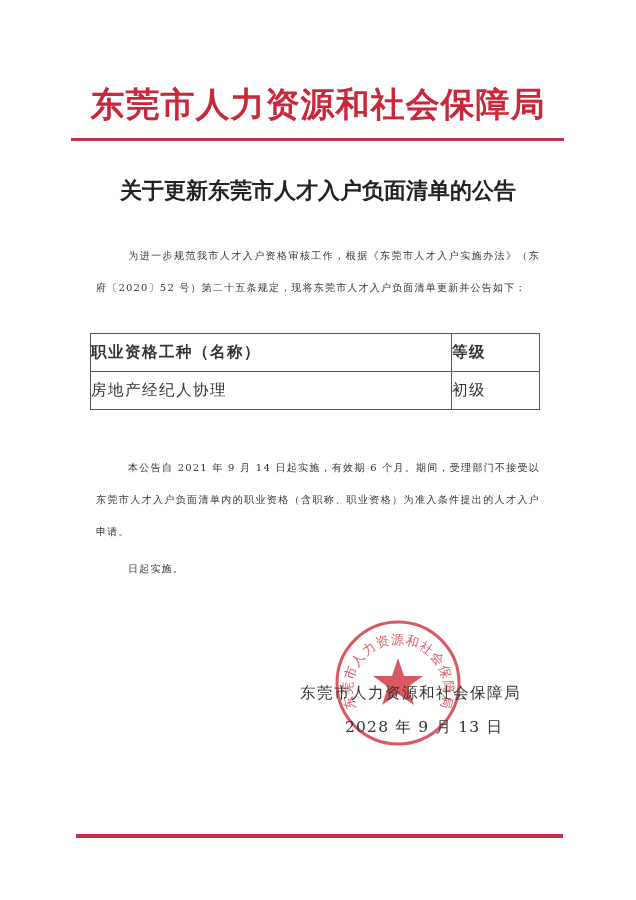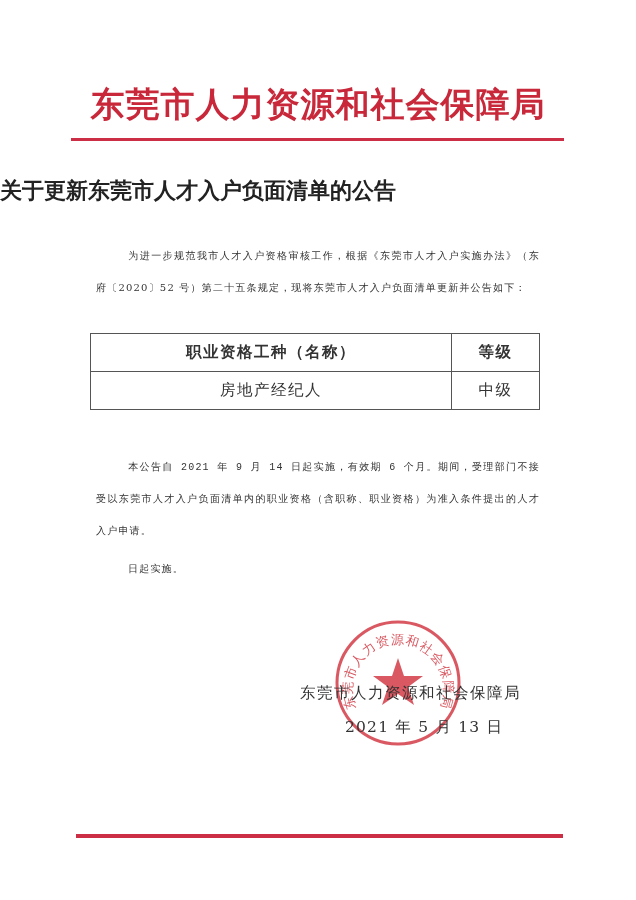--- a/index.html
+++ b/index.html
@@ -9,37 +9,37 @@
   }
   .masthead {
     position: absolute; left: 0; width: 636px; top: 82px; text-align: center;
     color: #c8283a; font-size: 34px; font-weight: bold; letter-spacing: 1px;
     font-family: "DejaVu Serif", serif;
   }
   .rule-top {
     position: absolute; left: 71px; top: 138px; width: 493px; height: 3px; background: #cc2f45;
   }
   .doc-title {
-    position: absolute; left: 0; width: 636px; top: 176px; 
+    position: absolute; left: 0; width: 636px; top: 176px; text-align: center;
     font-size: 22px; font-weight: bold; color: #222;
   }
   .para {
     position: absolute; left: 96px; width: 444px; font-size: 10px; line-height: 32px;
     color: #333; text-align: justify; letter-spacing: 1.2px;
   }
   .p1 { top: 240px; }
-  .p2 { top: 452px; font-family: Liberation Mono, monospace; }
+  .p2 { top: 452px; }
   .p3 { top: 553px; }
   .indent { display: inline-block; width: 32px; }
   table.list {
     position: absolute; left: 90px; top: 333px; width: 450px; border-collapse: collapse;
     font-size: 15.5px; color: #333;
   }
   table.list td, table.list th {
-    border: 1.5px solid #555; height: 37px; text-align: center; padding: 0; letter-spacing: 1.5px;
+    border: 1.5px solid #555; height: 37px; text-align: left; padding: 0; letter-spacing: 1.5px;
   }
   table.list th { font-weight: bold; }
   table.list .col-name { width: 360px; }
   .seal {
     position: absolute; left: 333px; top: 618px; width: 130px; height: 130px;
   }
   .sign {
     position: absolute; left: 300px; top: 683px; font-size: 15.5px; color: #333; letter-spacing: 1.5px;
   }
   .date {
@@ -59,36 +59,36 @@
 
 <div class="para p1"><span class="indent"></span><span>为进一步规范我市人才入户资格审核工作，根据《东莞市人才入户实施办法》（东府〔2020〕52 号）第二十五条规定，现将东莞市人才入户负面清单更新并公告如下：</span></div>
 
 <table class="list">
   <tbody>
       <tr>
     <th class="col-name">职业资格工种（名称）</th>
     <th>等级</th>
   </tr>
   <tr>
-    <td>房地产经纪人</td>
-    <td>中级</td>
+    <td>房地产经纪人协理</td>
+    <td>初级</td>
   </tr>
 </tbody>
   </table>
 
 <div class="para p2"><span class="indent"></span><span>本公告自 2021 年 9 月 14 日起实施，有效期 6 个月。期间，受理部门不接受以东莞市人才入户负面清单内的职业资格（含职称、职业资格）为准入条件提出的人才入户申请。</span></div>
 <div class="para p3"><span class="indent"></span><span>日起实施。</span></div>
 
 <svg class="seal" viewBox="0 0 130 130">
   <defs>
     <path id="sealArc" d="M 22 88 A 46 46 0 1 1 108 88"></path>
   </defs>
   <circle cx="65" cy="65" r="61" fill="none" stroke="#d23b45" stroke-width="3" opacity="0.85"></circle>
   <text font-size="13" fill="#d23b45" opacity="0.85" font-family="DejaVu Serif, serif" letter-spacing="1">
     <textPath href="#sealArc" startOffset="50%" text-anchor="middle">东莞市人力资源和社会保障局</textPath>
   </text>
   <polygon points="65,40 71,58 90,58 75,69 81,87 65,76 49,87 55,69 40,58 59,58" fill="#d23b45" opacity="0.85"></polygon>
 </svg>
 
 <div class="sign">东莞市人力资源和社会保障局</div>
-<div class="date">2021 年 5 月 13 日</div>
+<div class="date">2028 年 9 月 13 日</div>
 
 <div class="rule-bottom"></div>
 
 </body></html>

